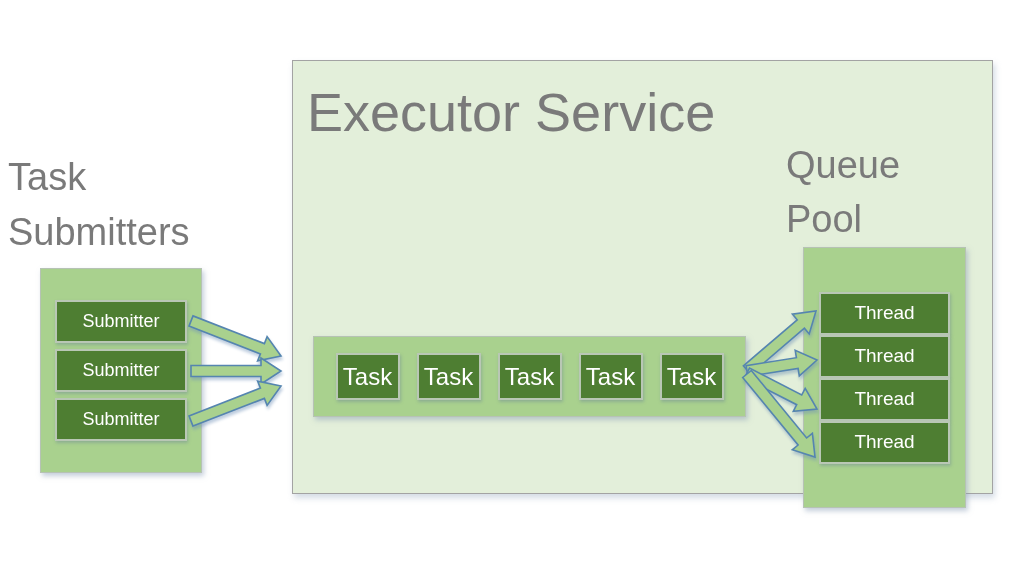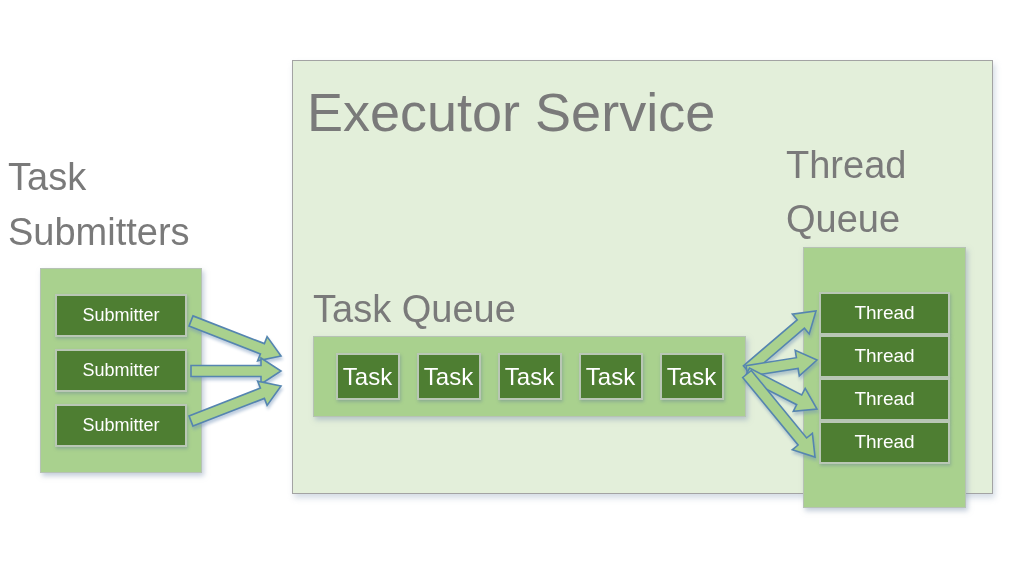--- a/index.html
+++ b/index.html
@@ -42,21 +42,21 @@
     font-size:54px;line-height:66px;font-weight:400;
   }
 
   .green-container{
     position:absolute;
     background:var(--container-green);
     border:1px solid #b6c2b4;
     box-shadow:2px 3px 5px rgba(140,160,185,0.5);
     display:flex;align-items:center;justify-content:center;
   }
-  .submitters-container{left:40px;top:268px;width:162px;height:205px;flex-direction:column;gap:12px;}
+  .submitters-container{left:40px;top:268px;width:162px;height:205px;flex-direction:column;gap:6px;}
   .queue-container{left:313px;top:336px;width:433px;height:81px;flex-direction:row;gap:17px;}
   .pool-container{left:803px;top:247px;width:163px;height:261px;flex-direction:column;}
 
   .dark-box{
     background:var(--box-green);
     border:2px solid #b9c7b5;
     box-shadow:1px 2px 3px rgba(100,125,150,0.4);
     color:var(--box-text);
     display:flex;align-items:center;justify-content:center;
   }
@@ -82,31 +82,30 @@
   <div class="green-container submitters-container">
     <div class="dark-box submitter-box">Submitter</div>
     <div class="dark-box submitter-box">Submitter</div>
     <div class="dark-box submitter-box">Submitter</div>
   </div>
 
   <div class="executor-panel">
     <div class="executor-title">Executor Service</div>
   </div>
 
-  <div class="section-label queue-label">Task Queue</div>
 
   <div class="green-container queue-container">
     <div class="dark-box task-box">Task</div>
     <div class="dark-box task-box">Task</div>
     <div class="dark-box task-box">Task</div>
     <div class="dark-box task-box">Task</div>
     <div class="dark-box task-box">Task</div>
   </div>
 
-  <div class="section-label pool-label">Thread Queue</div>
+  <div class="section-label pool-label">Queue Pool</div>
 
   <div class="green-container pool-container">
     <div class="dark-box thread-box">Thread</div>
     <div class="dark-box thread-box">Thread</div>
     <div class="dark-box thread-box">Thread</div>
     <div class="dark-box thread-box">Thread</div>
   </div>
 
   <svg class="arrows" viewBox="0 0 1024 572" xmlns="http://www.w3.org/2000/svg">
     <path d="M189.0,326.1L260.4,353.9L257.6,360.9L281.0,356.0L267.1,336.6L264.4,343.6L193.0,315.9Z" fill="#a9d18e" stroke="#5585b0" stroke-width="1.6" stroke-linejoin="miter"></path>

